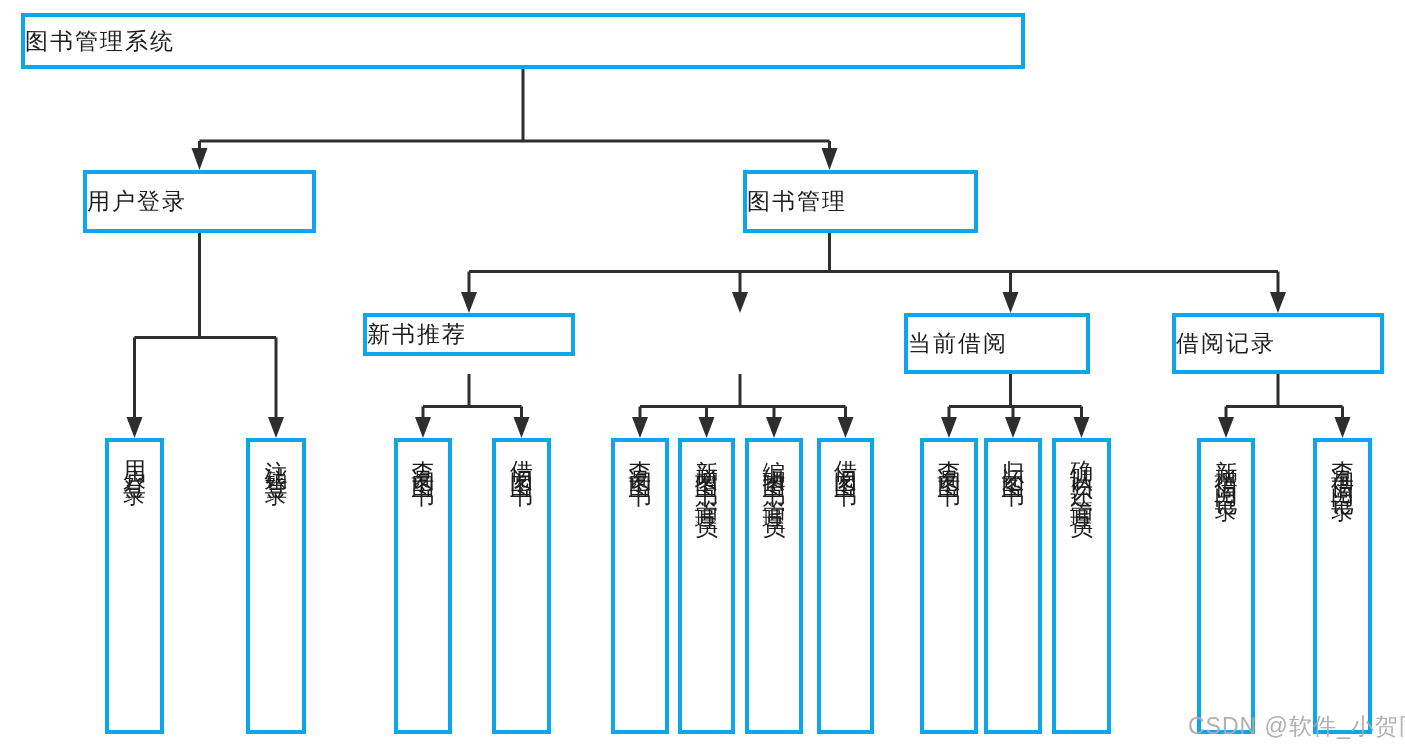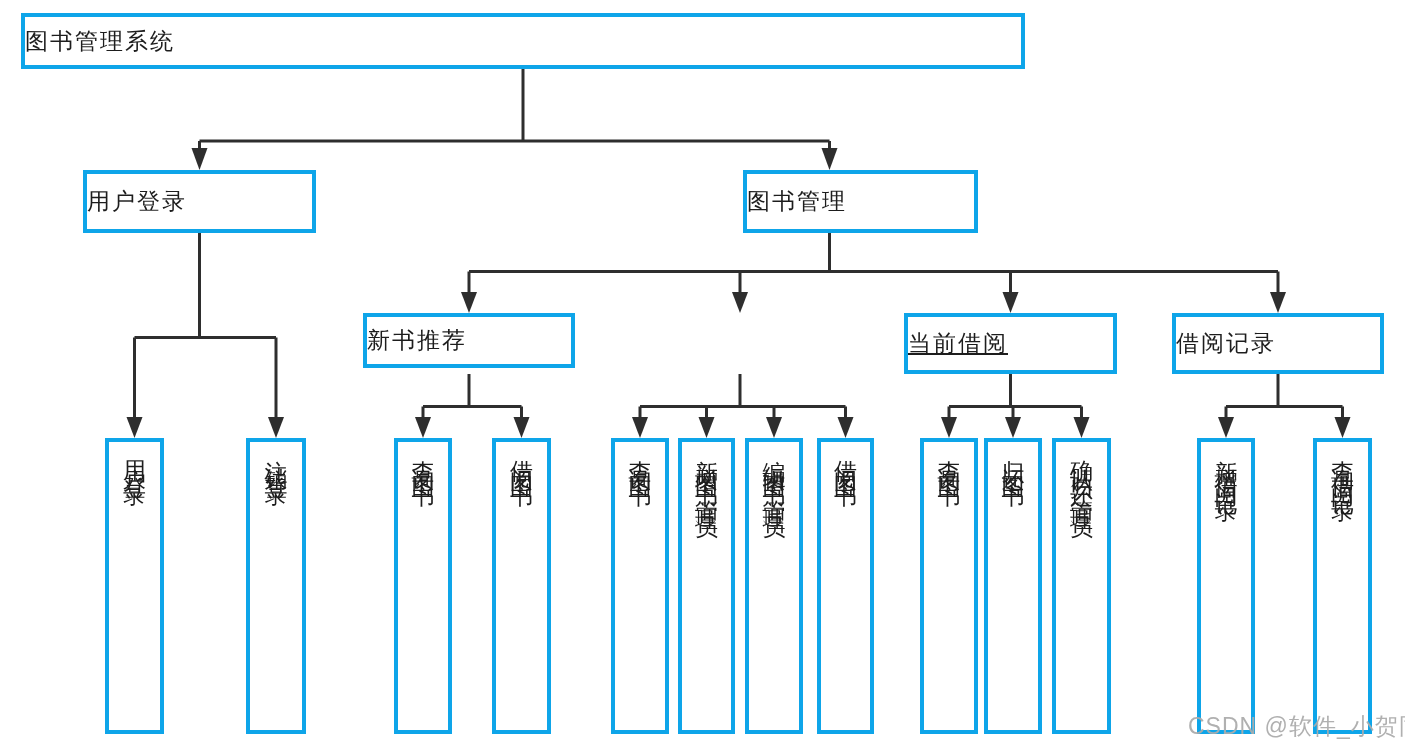--- a/index.html
+++ b/index.html
@@ -121,24 +121,24 @@
     <span>图书管理系统</span>
   </div>
 
   <div class="box" style="left:83px; top:170px; width:233px; height:63px;">
     <span>用户登录</span>
   </div>
   <div class="box" style="left:712px; top:170px; width:235px; height:63px;margin-left:31px;">
     <span>图书管理</span>
   </div>
 
-  <div class="box" style="left:363px; top:313px; width:212px; height:55px;">
+  <div class="box" style="left:363px; top:313px; width:212px; height:43px;">
     <span>新书推荐</span>
   </div>
-  <div class="box" style="left:904px; top:313px; width:213px; height:61px;text-decoration:underline;">
+  <div class="box" style="left:904px; top:313px; width:186px; height:61px;">
     <span>当前借阅</span>
   </div>
   <div class="box" style="left:1172px; top:313px; width:212px; height:61px;">
     <span>借阅记录</span>
   </div>
 
   <div class="box vbox" style="left:105px; top:438px; width:59px; height:296px;">
     <span>用户登录</span>
   </div>
   <div class="box vbox" style="left:246px; top:438px; width:60px; height:296px;">

